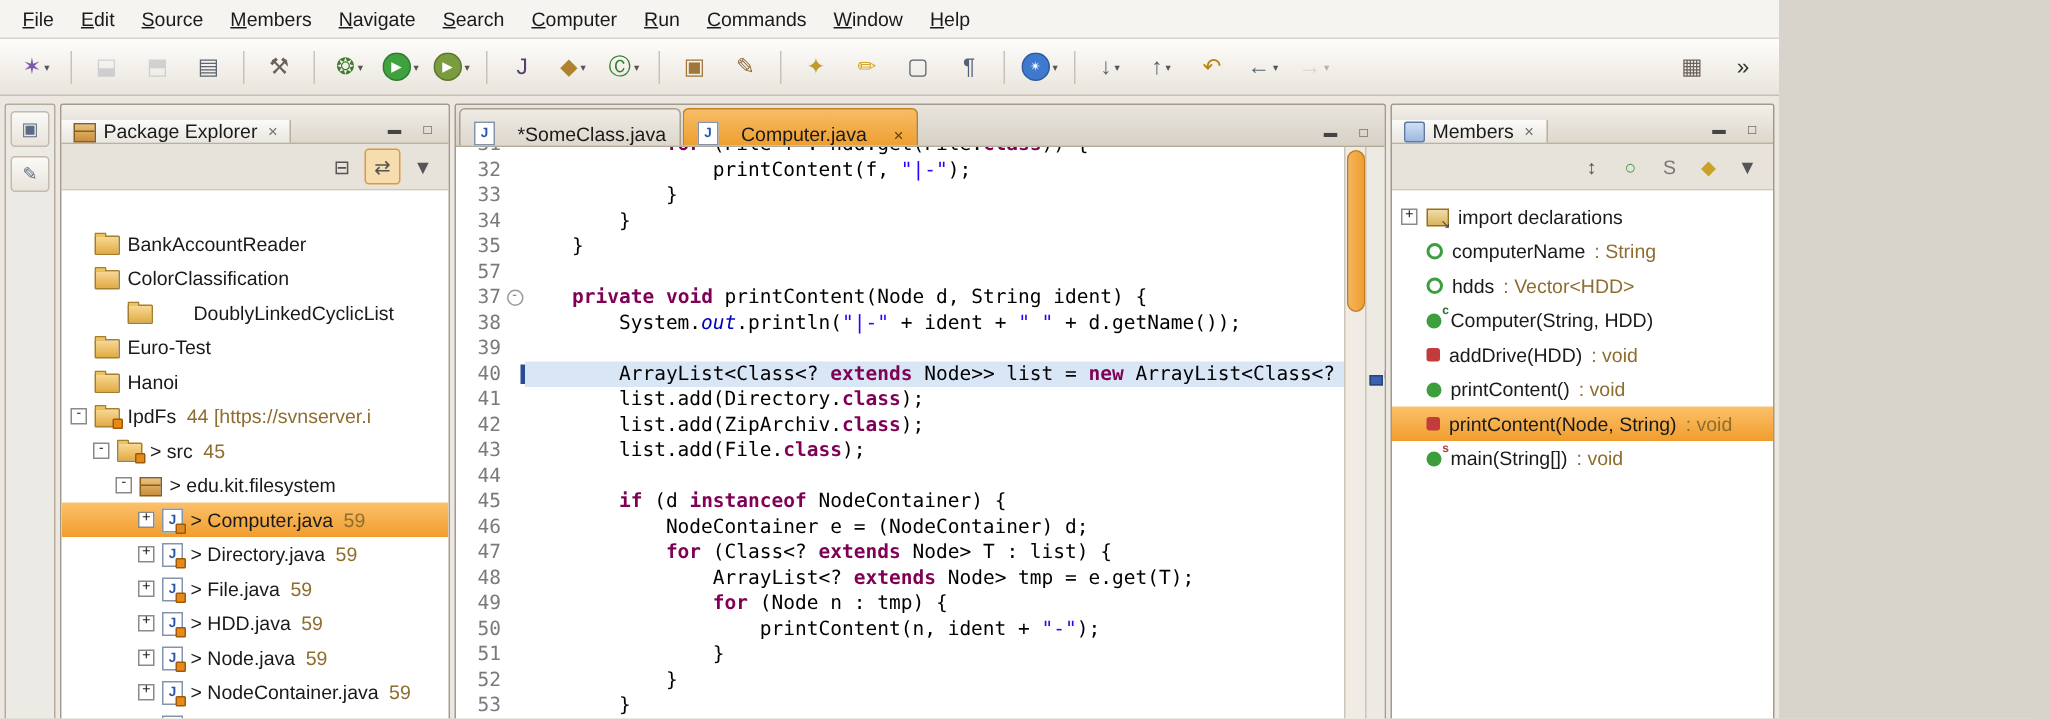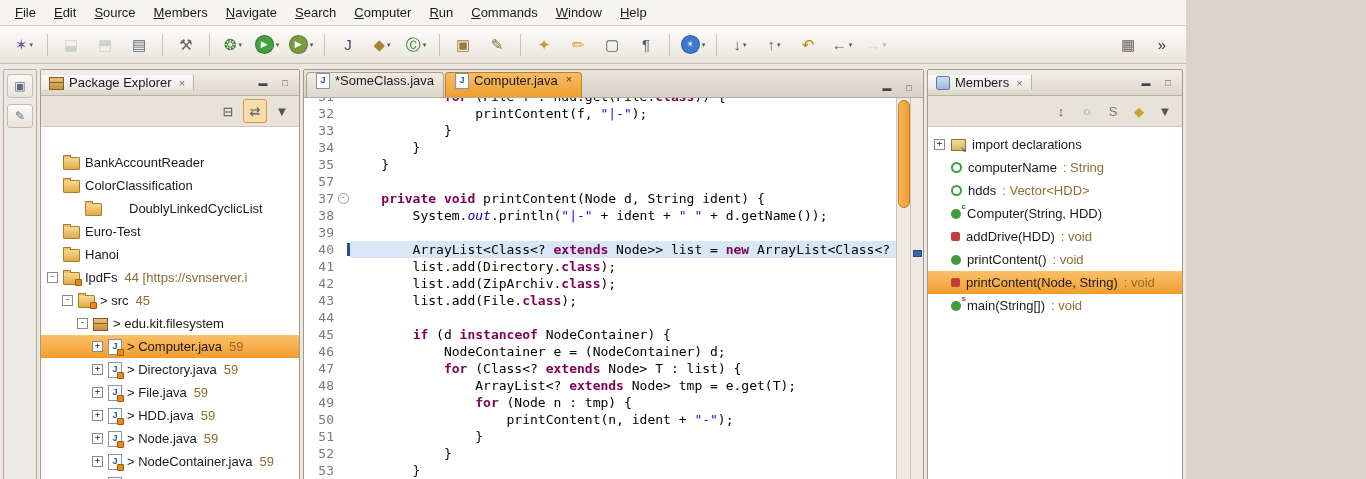--- a/index.html
+++ b/index.html
@@ -23,21 +23,21 @@
   
   .workbench{display:flex;gap:3px;padding:5px 3px 0 3px;height:412px;}
   .leftstrip{width:32px;background:#eceae4;border:1px solid #b5ac9e;border-radius:2px;display:flex;flex-direction:column;align-items:center;padding-top:4px;gap:6px;flex:none;}
   .ls-btn{width:24px;height:22px;border:1px solid #c2bbae;border-radius:3px;background:linear-gradient(#fbfaf7,#e8e3da);display:flex;align-items:center;justify-content:center;font-size:12px;color:#5b6b85;}
 
   .panel{background:#edeae3;border:1px solid #a29a8c;border-radius:2px;display:flex;flex-direction:column;overflow:hidden;}
   .pkg{width:258px;flex:none;}
   .members-panel{width:254px;flex:none;}
   .editor-panel{flex:1;}
 
-  .panel-head{height:25px;background:linear-gradient(#f2efe9,#ddd7cc);border-bottom:1px solid #b9b1a2;display:flex;align-items:center;flex:none;}
+  .panel-head{height:25px;background:linear-gradient(#f2efe9,#ddd7cc);border-bottom:1px solid #b9b1a2;display:flex;align-items:flex-end;flex:none;}
   .view-tab{display:flex;align-items:center;gap:5px;padding:0 8px;background:linear-gradient(#fcfbf9,#eae6df);border-right:1px solid #b9b1a2;}
   .view-tab .close{color:#6e6e6e;font-size:11px;margin-left:2px;}
   .head-spacer{flex:1;}
   .winbtns{display:flex;align-items:center;gap:2px;padding-right:4px;}
   .winbtn{width:18px;height:16px;display:flex;align-items:center;justify-content:center;font-size:9px;color:#444;border:1px solid transparent;border-radius:2px;}
 
   .view-toolbar{height:30px;display:flex;align-items:center;justify-content:flex-end;gap:4px;padding:0 6px;background:#e7e3db;border-bottom:1px solid #cfc8bb;flex:none;}
   .vt-btn{width:22px;height:22px;display:flex;align-items:center;justify-content:center;border-radius:3px;font-size:13px;color:#555;}
   .vt-btn.toggled{background:#f7dcae;border:1px solid #d79b3c;}
 
@@ -54,21 +54,21 @@
   .ti-folder::before{content:"";position:absolute;top:-3px;left:-1px;width:6px;height:2px;background:#eec35f;border:1px solid #a57e2e;border-bottom:none;border-radius:1px 1px 0 0;}
   .ti-package{width:13px;height:11px;background:linear-gradient(#e8c27a,#c98f3e);border:1px solid #8a5f1e;margin-top:1px;}
   .ti-package::before{content:"";position:absolute;left:0;right:0;top:4px;height:1px;background:#8a5f1e;}
   .ti-java-file{width:12px;height:14px;background:#fff;border:1px solid #8494ad;font:bold 9px "Liberation Sans",sans-serif;color:#2a56a8;text-align:center;line-height:13px;}
   .ti-java-file::before{content:"J";}
   .svn::after{content:"";position:absolute;right:-3px;bottom:-2px;width:5px;height:5px;background:#e88a1a;border:1px solid #9c5a0a;border-radius:1px;}
 
   
   .etabs{height:27px;background:linear-gradient(#e9e5de,#d7d1c6);border-bottom:1px solid #b2aa9b;display:flex;align-items:flex-end;padding-left:2px;flex:none;}
   .etab-list{display:flex;align-items:flex-end;height:100%;}
-  .etab{height:24px;display:flex;align-items:flex-start;gap:5px;padding:0 9px;border:1px solid #a89f90;border-bottom:none;border-radius:4px 4px 0 0;margin-right:1px;background:linear-gradient(#efebe4,#ddd7cc);}
+  .etab{height:24px;display:flex;align-items:flex-end;gap:15px;padding:0 9px;border:1px solid #a89f90;border-bottom:none;border-radius:4px 4px 0 0;margin-right:1px;background:linear-gradient(#efebe4,#ddd7cc);}
   .etab.active{background:linear-gradient(#f7bd66,#ee9e2f);border-color:#c07f22;}
   .etab .close{font-size:11px;color:#513c12;margin-left:3px;}
 
   .ecode{flex:1;background:#fff;position:relative;overflow:hidden;font-family:"DejaVu Sans Mono",monospace;font-size:13px;}
   .margin-line{position:absolute;top:0;bottom:0;left:592px;width:1px;background:#e3e3e3;}
   .code-scroll{position:absolute;top:-10px;left:0;right:26px;}
   .cline{display:flex;height:17px;line-height:17px;}
   .ln{width:30px;text-align:right;color:#7a7a7a;flex:none;padding-right:2px;}
   .foldc{width:14px;flex:none;position:relative;display:flex;align-items:center;justify-content:center;}
   .fold-badge{display:inline-block;width:9px;height:9px;border:1px solid #9a9a9a;border-radius:50%;line-height:7px;font-size:9px;color:#777;background:#fff;text-align:center;}

